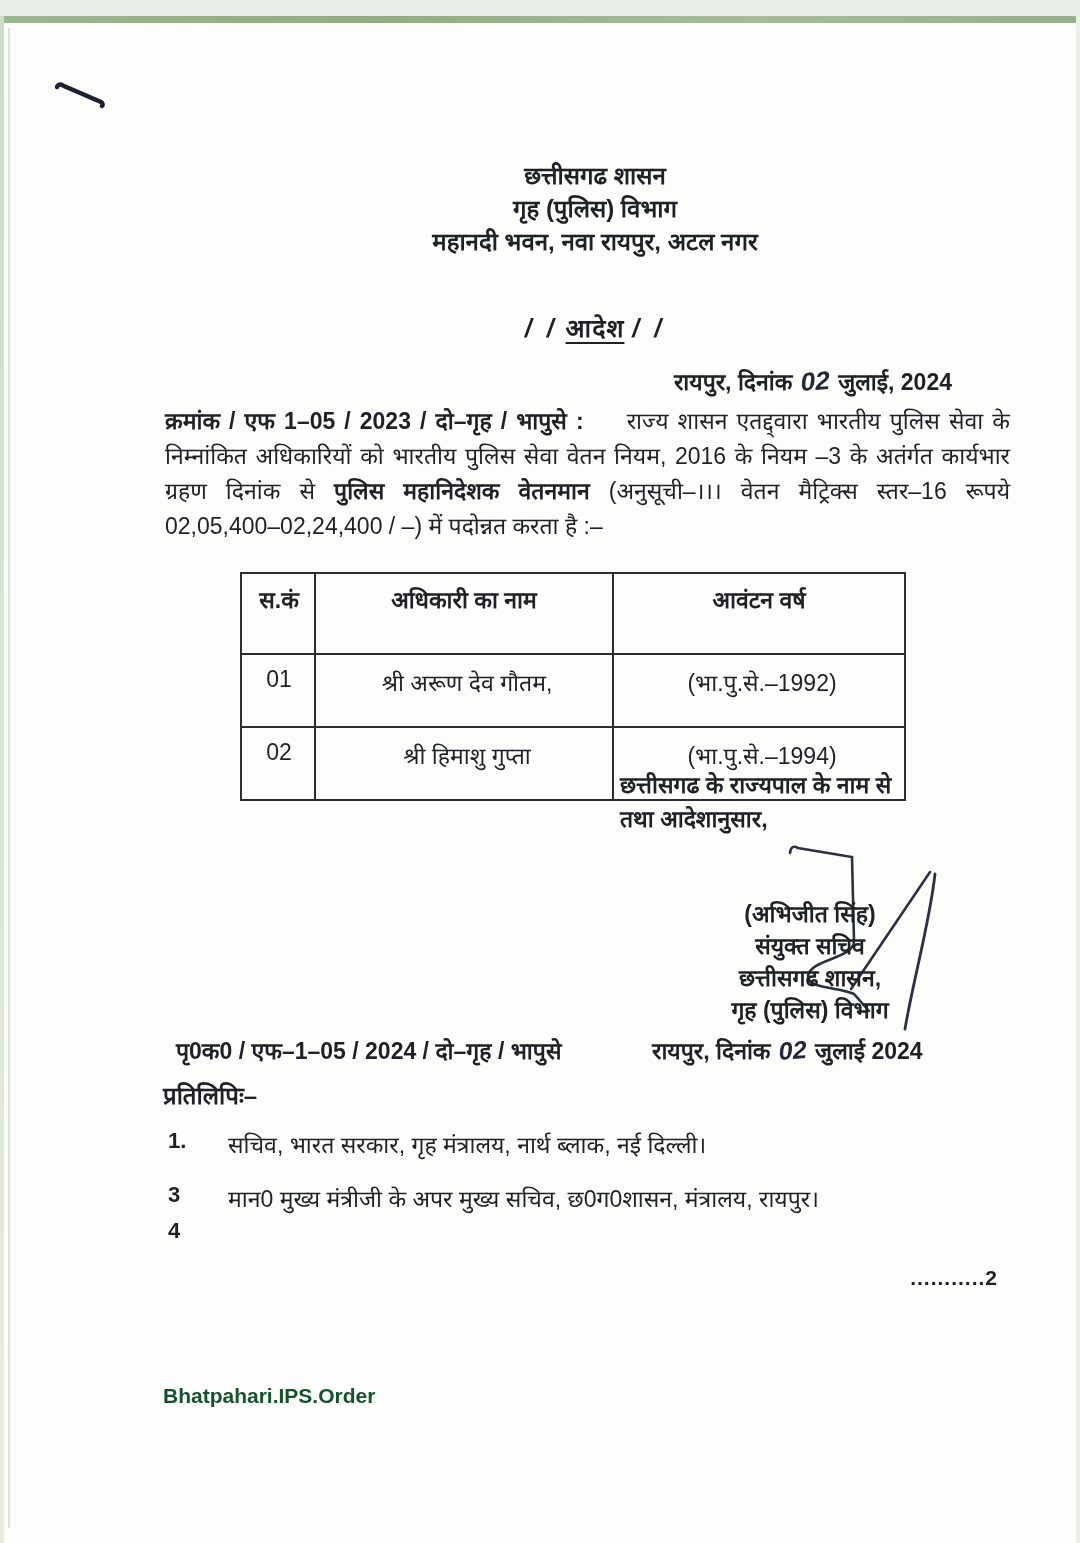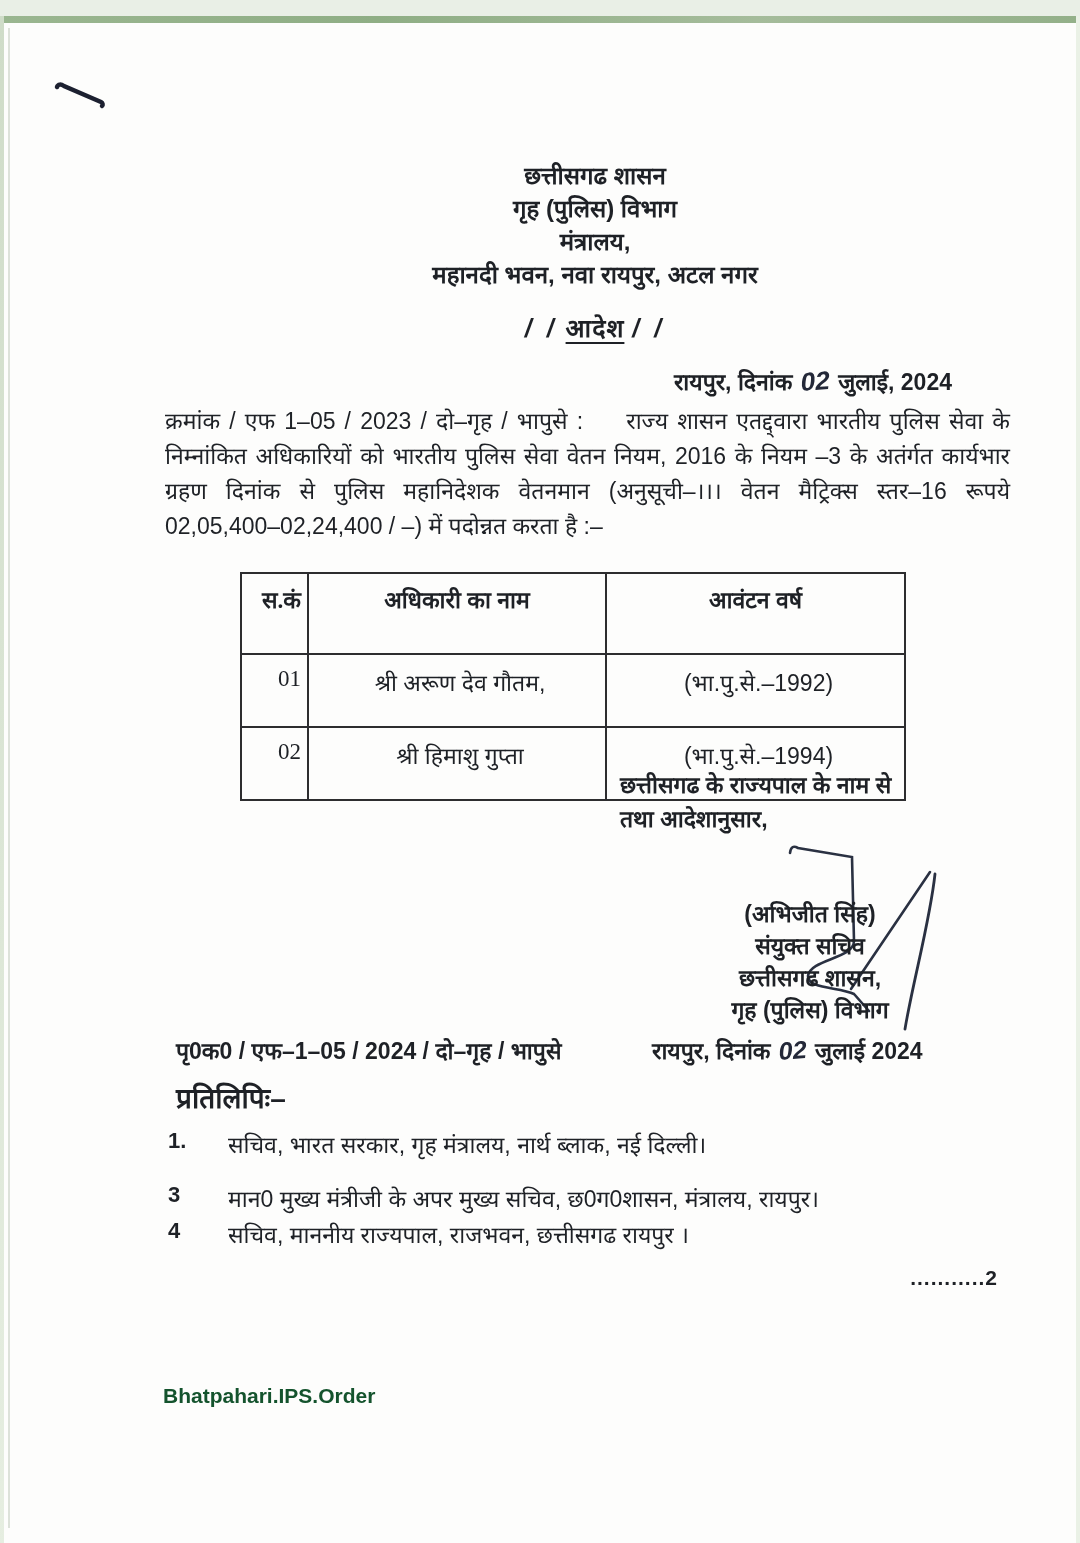--- a/index.html
+++ b/index.html
@@ -15,50 +15,50 @@
   }
   
   .edge-top{position:absolute;top:0;left:0;width:1080px;height:7px;
     background:linear-gradient(90deg,#9ab690 0%,#8fae85 35%,#a5bc9b 70%,#93b089 100%);}
   .edge-left{position:absolute;top:0;left:0;width:4px;height:1543px;background:linear-gradient(#cfdcc8,#e6eee1);}
   .edge-right{position:absolute;top:0;right:0;width:4px;height:1543px;background:#eaf1e6;}
   .edge-bottom{position:absolute;bottom:0;left:0;width:1080px;height:5px;background:#e9f0e5;}
   .page-edge-line{position:absolute;top:12px;left:8px;width:2px;height:1500px;background:rgba(160,175,155,.35);}
 
   .abs{position:absolute;}
-  .b{font-weight:normal;}
+  .b{font-weight:bold;}
 
   .header-block{top:143px;left:150px;width:890px;text-align:center;font-weight:bold;font-size:24px;line-height:33px;}
   .order-title{top:294px;left:150px;width:890px;text-align:center;font-weight:bold;font-size:25px;letter-spacing:1px;}
   .order-title .ut{text-decoration:underline;text-underline-offset:5px;}
   .slash{font-style:italic;letter-spacing:4px;}
 
   .date-line{top:349px;right:128px;font-weight:bold;font-size:23px;white-space:nowrap;}
   .hand{display:inline-block;font-weight:bold;color:#232838;transform:skewX(-10deg) rotate(-4deg);font-size:26px;padding:0 2px;}
   .hand.sm{font-size:25px;}
 
   .para{top:388px;left:165px;width:845px;font-size:23px;line-height:35px;}
   .pline{text-align:justify;text-align-last:justify;white-space:normal;}
   .pline.noj{text-align:left;text-align-last:left;}
   .refgap{display:inline-block;width:34px;}
 
   
   .otable{top:556px;left:240px;width:666px;border:2px solid #2d2d2f;border-collapse:collapse;font-size:23px;}
   .otable td,.otable th{border:2px solid #2d2d2f;vertical-align:top;}
   .otable th{font-weight:bold;padding:9px 6px 38px 6px;text-align:center;}
   .otable td{padding:11px 6px 28px 12px;text-align:center;}
-  .otable .num{text-align:right;padding-left:1px;width:58px;font-family:Liberation Serif, serif;}
+  .otable .num{text-align:center;padding-left:8px;width:58px;}
   .otable .name{width:278px;}
 
   .byorder{top:752px;left:620px;width:380px;text-align:left;font-weight:bold;font-size:23px;line-height:34px;}
   .sigblock{top:882px;left:650px;width:320px;text-align:center;font-weight:bold;font-size:23px;line-height:32px;}
 
   .endors-ref{top:1018px;left:176px;font-weight:bold;font-size:23px;white-space:nowrap;}
   .endors-date{top:1018px;left:652px;font-weight:bold;font-size:23px;white-space:nowrap;}
-  .copylabel{top:1062px;left:176px;font-weight:bold;font-size:28px;}
+  .copylabel{top:1062px;left:163px;font-weight:bold;font-size:24px;}
 
   .copyitem-num{left:168px;font-size:22px;font-weight:bold;}
   .copyitem-text{left:228px;font-size:23px;}
   .ci0{top:1112px;} .ci1{top:1166px;} .ci2{top:1202px;}
 
   .pageref{top:1250px;right:82px;font-size:21px;font-weight:bold;letter-spacing:1px;}
   .filelabel{top:1368px;left:163px;font-size:21px;font-weight:600;color:#14532d;}
 
   svg{overflow:visible;}
   .ink-stroke{stroke:#1c2030;stroke-linecap:round;fill:none;}
@@ -75,21 +75,20 @@
   <div class="edge-bottom"></div>
   <div class="page-edge-line"></div>
 
   <svg class="abs" style="left:45px;top:58px;" width="80" height="45" viewBox="0 0 80 45">
     <path class="ink-stroke" stroke-width="4.5" d="M12 13 C 13 10, 16 10, 19 12 L 56 28 C 58 29, 58 31, 57 32"></path>
   </svg>
 
   <div class="abs header-block">
     <div>छत्तीसगढ शासन</div>
     <div>गृह (पुलिस) विभाग</div>
-    <div>मंत्रालय,</div>
     <div>महानदी भवन, नवा रायपुर, अटल नगर</div>
   </div>
 
   <div class="abs order-title">
     <span class="slash">/ /</span>
     <span> </span>
     <span class="ut">आदेश</span>
     <span> </span>
     <span class="slash">/ /</span>
   </div>
@@ -162,19 +161,18 @@
 
   <div class="abs copylabel">प्रतिलिपिः–</div>
 
   <div class="abs copyitem-num ci0">1.</div>
   <div class="abs copyitem-text ci0">सचिव, भारत सरकार, गृह मंत्रालय, नार्थ ब्लाक, नई दिल्ली।</div>
 
   <div class="abs copyitem-num ci1">3</div>
   <div class="abs copyitem-text ci1">मान0 मुख्य मंत्रीजी के अपर मुख्य सचिव, छ0ग0शासन, मंत्रालय, रायपुर।</div>
 
   <div class="abs copyitem-num ci2">4</div>
-  <div class="abs copyitem-text ci2">सचिव, माननीय राज्यपाल, राजभवन, छत्तीसगढ रायपुर ।</div>
 
   <div class="abs pageref">...........2</div>
 
   <div class="abs filelabel">Bhatpahari.IPS.Order</div>
 
 </div>
 
 </body></html>

